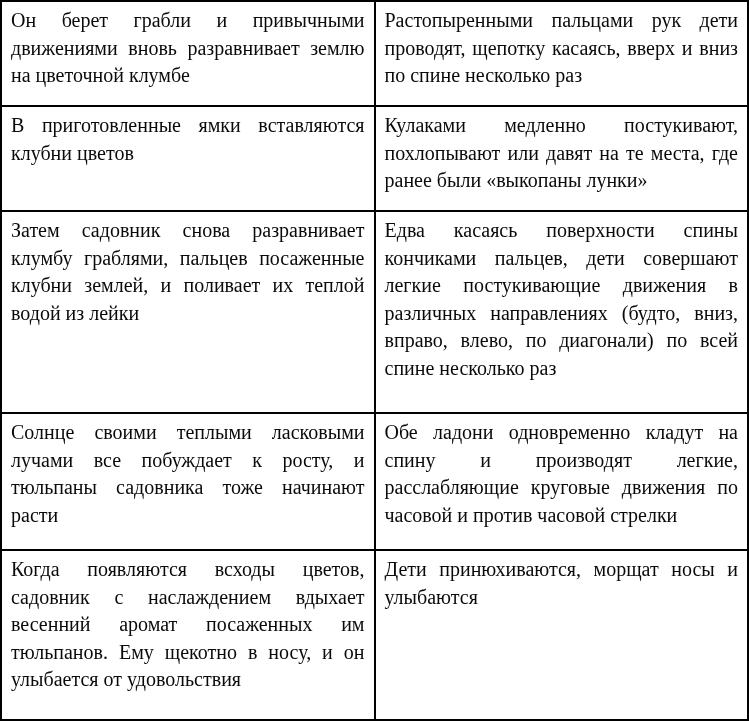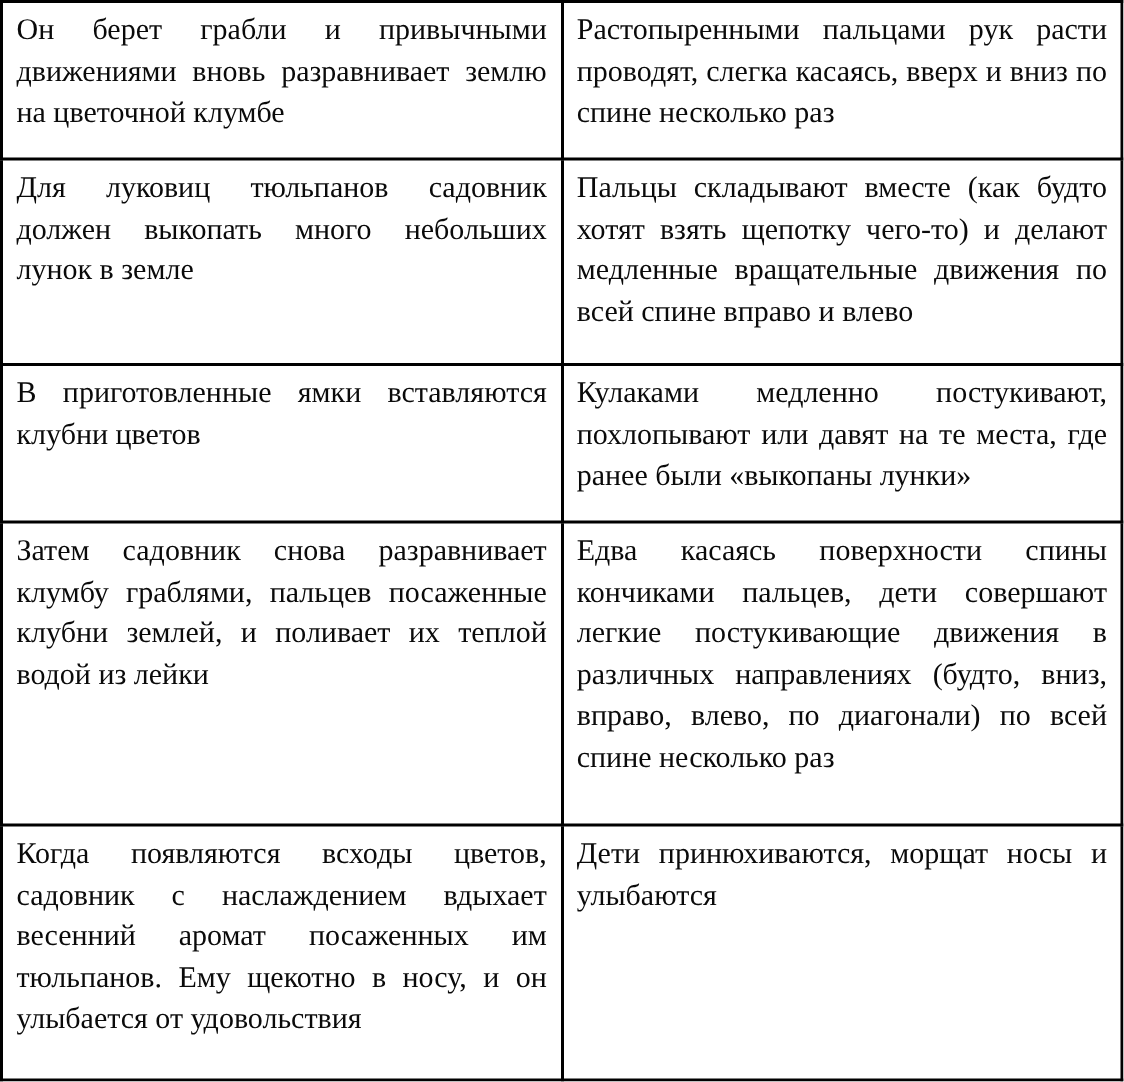--- a/index.html
+++ b/index.html
@@ -38,32 +38,32 @@
   tr.r5 { height: 112px; }
   tr.r6 { height: 143px; }
 </style>
 </head>
 <body>
 
 <table class="doc-table">
   <tbody>
     <tr class="r1">
       <td>Он берет грабли и привычными движениями вновь разравнивает землю на цветочной клумбе</td>
-      <td>Растопыренными пальцами рук расти проводят, слегка касаясь, вверх и вниз по спине несколько раз</td>
-    </tr>
-    <tr class="r2">
-      <td>Для луковиц тюльпанов садовник должен выкопать много небольших лунок в земле</td>
-      <td>Пальцы складывают вместе (как будто хотят взять щепотку чего-то) и делают медленные вращательные движения по всей спине вправо и влево</td>
+      <td>Растопыренными пальцами рук дети проводят, щепотку касаясь, вверх и вниз по спине несколько раз</td>
     </tr>
     <tr class="r3">
       <td>В приготовленные ямки вставляются клубни цветов</td>
       <td>Кулаками медленно постукивают, похлопывают или давят на те места, где ранее были «выкопаны лунки»</td>
     </tr>
     <tr class="r4">
       <td>Затем садовник снова разравнивает клумбу граблями, пальцев посаженные клубни землей, и поливает их теплой водой из лейки</td>
       <td>Едва касаясь поверхности спины кончиками пальцев, дети совершают легкие постукивающие движения в различных направлениях (будто, вниз, вправо, влево, по диагонали) по всей спине несколько раз</td>
     </tr>
+    <tr class="r5">
+      <td>Солнце своими теплыми ласковыми лучами все побуждает к росту, и тюльпаны садовника тоже начинают расти</td>
+      <td>Обе ладони одновременно кладут на спину и производят легкие, расслабляющие круговые движения по часовой и против часовой стрелки</td>
+    </tr>
     <tr class="r6">
       <td>Когда появляются всходы цветов, садовник с наслаждением вдыхает весенний аромат посаженных им тюльпанов. Ему щекотно в носу, и он улыбается от удовольствия</td>
       <td>Дети принюхиваются, морщат носы и улыбаются</td>
     </tr>
   </tbody>
 </table>
 
 </body></html>

